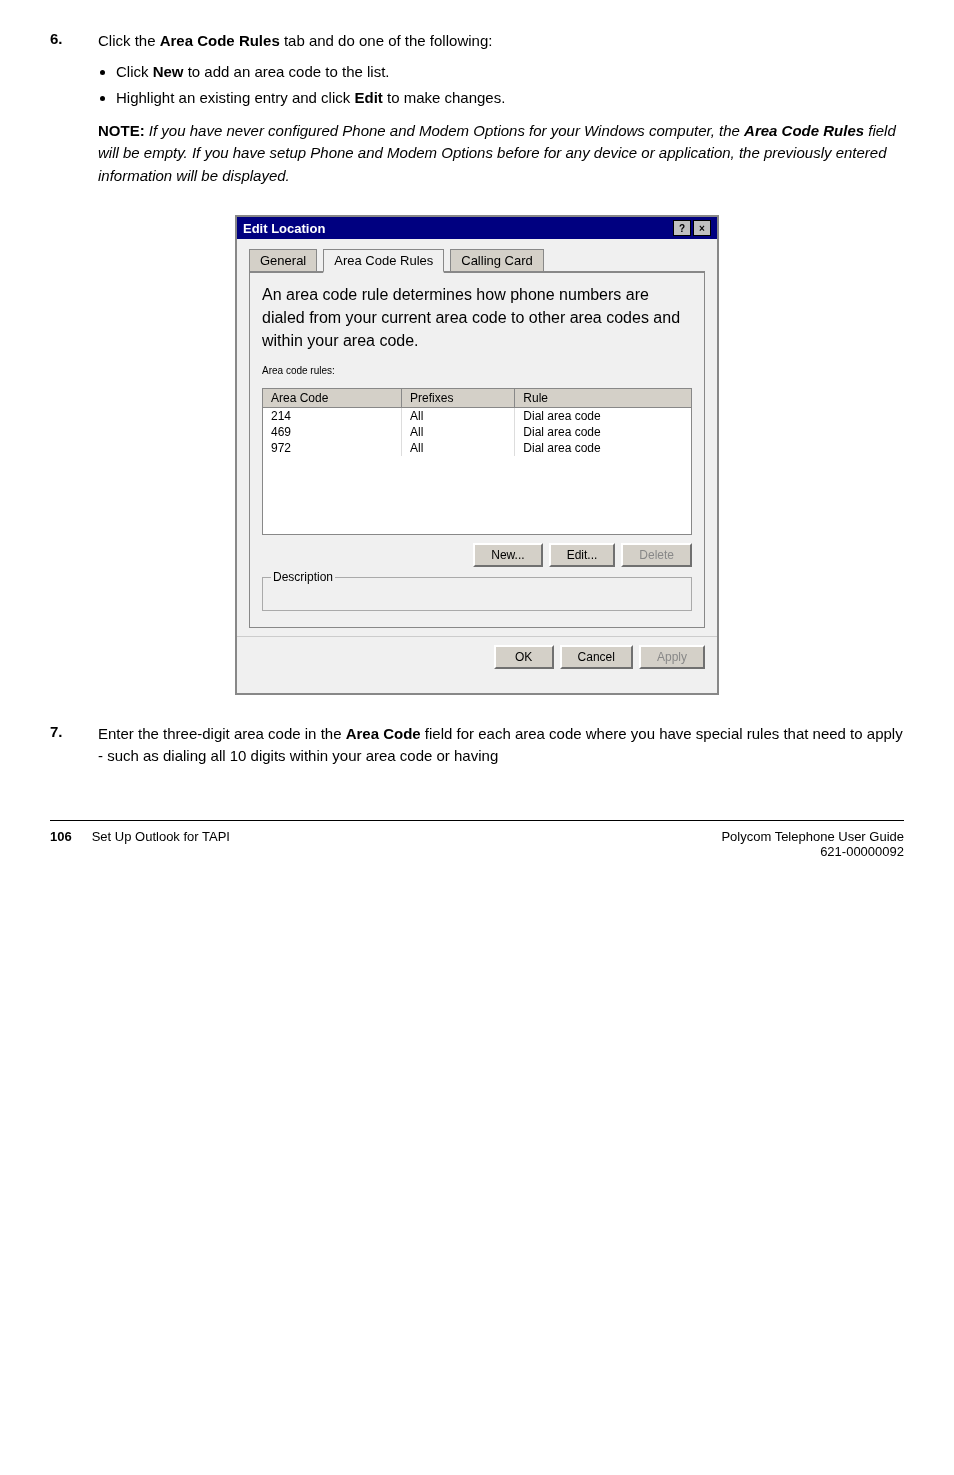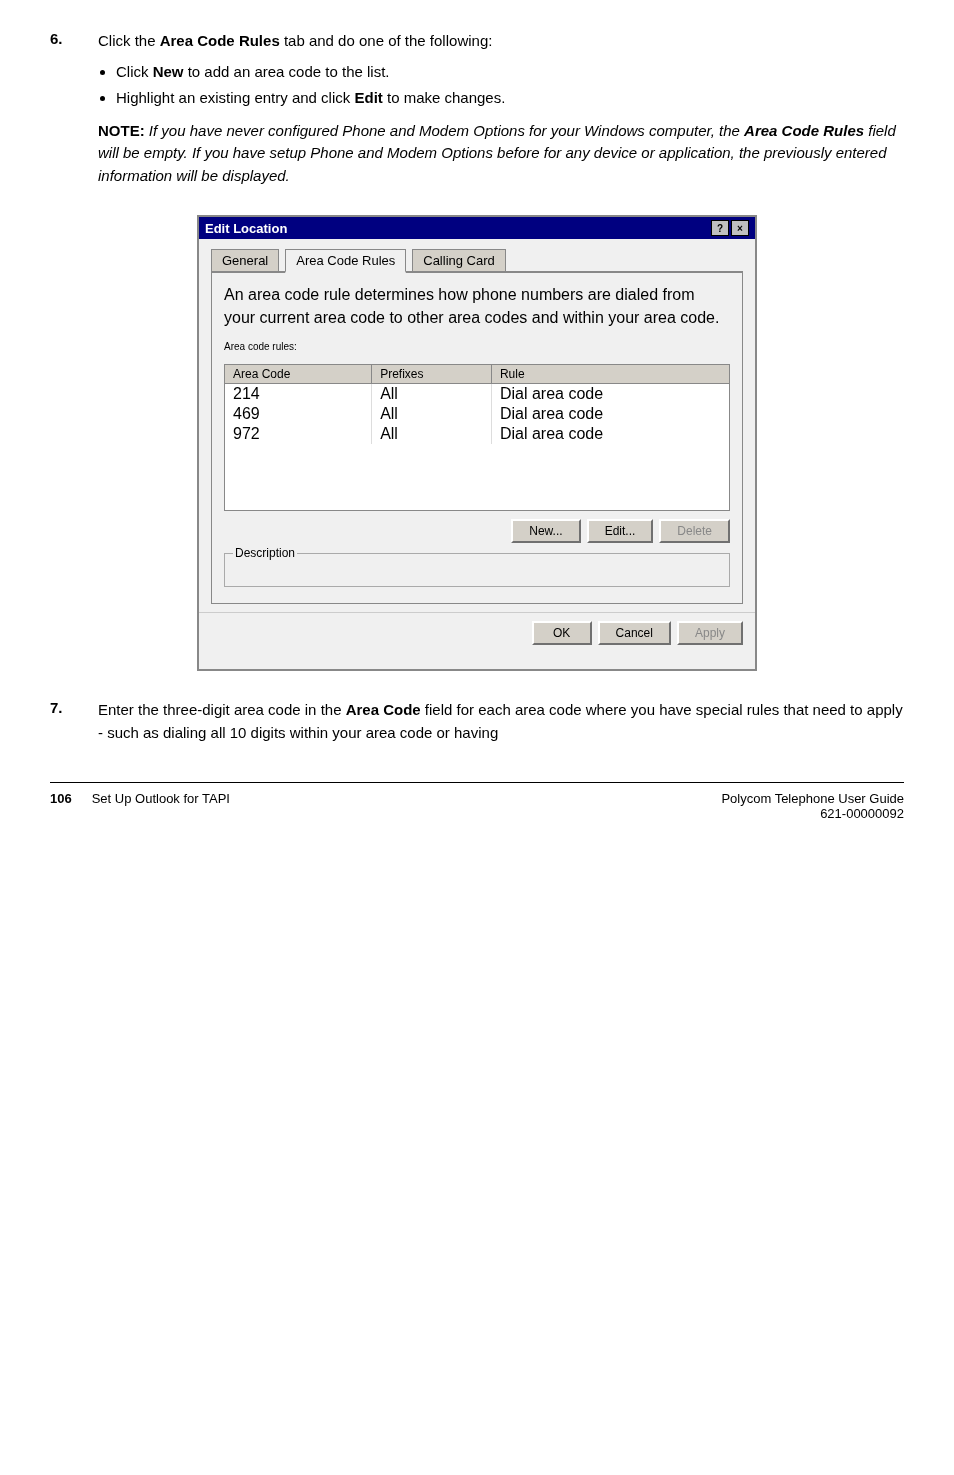--- a/index.html
+++ b/index.html
@@ -49,21 +49,21 @@
       font-weight: bold;
     }
 
     
     .dialog-wrapper {
       display: flex;
       justify-content: center;
       margin: 20px 0 28px 0;
     }
     .dialog {
-      width: 560px;
+      width: 484px;
       border: 2px solid #888;
       background: #f0f0f0;
       font-family: 'MS Sans Serif', Arial, sans-serif;
       font-size: 13px;
     }
     .dialog-titlebar {
       background: #000080;
       color: #fff;
       display: flex;
       align-items: center;
@@ -145,21 +145,21 @@
       border-bottom: 1px solid #888;
       border-right: 1px solid #888;
       padding: 2px 8px;
       text-align: left;
       font-weight: normal;
     }
     .rules-table th:last-child { border-right: none; }
     .rules-table td {
       padding: 1px 8px;
       border-right: 1px solid #ddd;
-      font-size: 16px;
+      font-size: 12px;
     }
     .rules-table td:last-child { border-right: none; }
     .table-area {
       height: 145px;
       overflow-y: auto;
     }
     .table-btns {
       display: flex;
       justify-content: flex-end;
       gap: 6px;
@@ -206,21 +206,21 @@
       padding: 8px 12px 24px 12px;
       border-top: 1px solid #ccc;
     }
 
     
     .page-footer {
       border-top: 1px solid #000;
       display: flex;
       justify-content: space-between;
       padding-top: 8px;
-      margin-top: 30px;
+      margin-top: 44px;
       font-size: 13px;
     }
     .footer-left { display: flex; gap: 20px; align-items: baseline; }
     .footer-page { font-weight: bold; }
     .footer-right { text-align: right; }
   </style>
 </head>
 <body>
 
 <div class="step-block">

